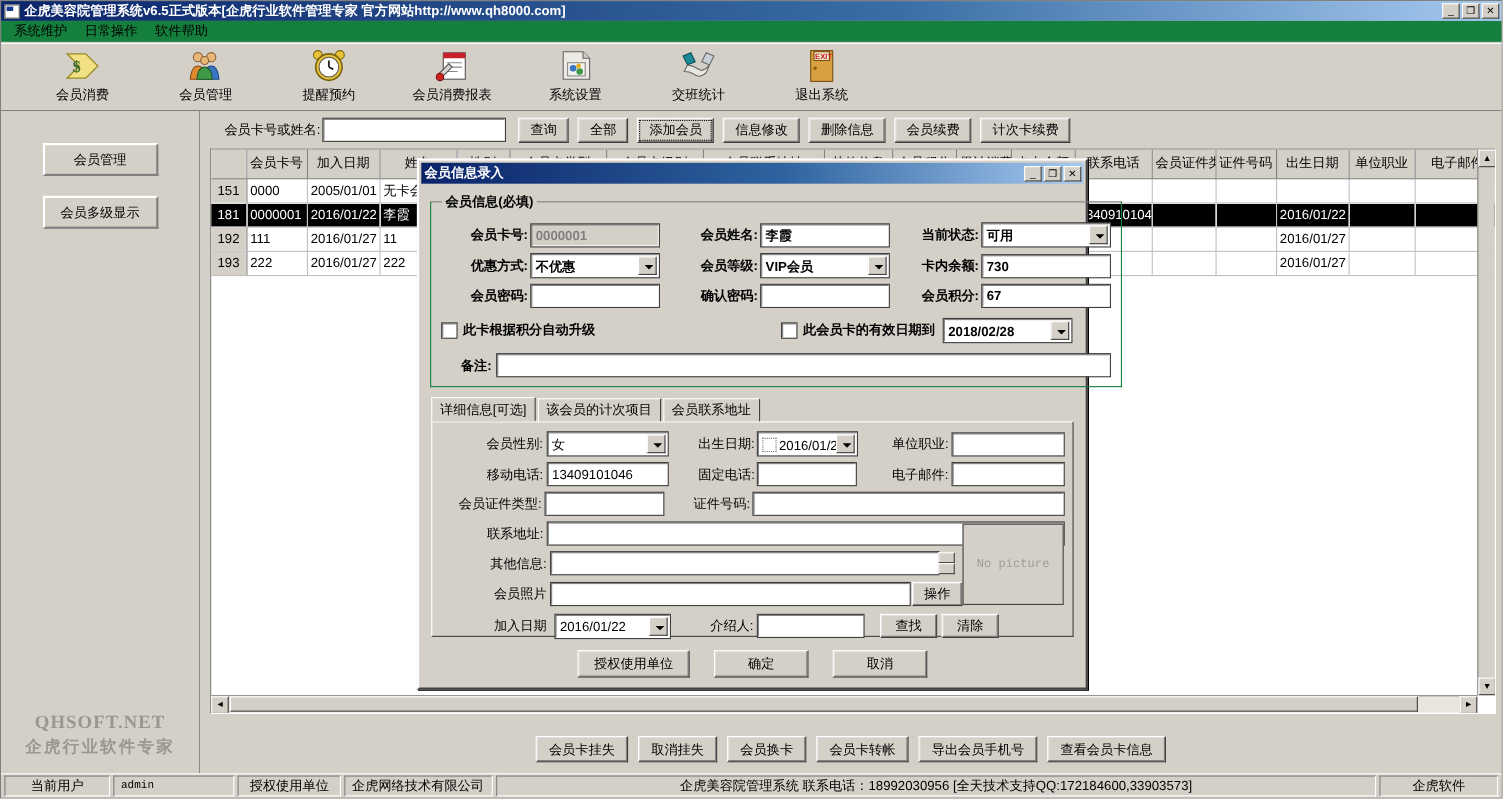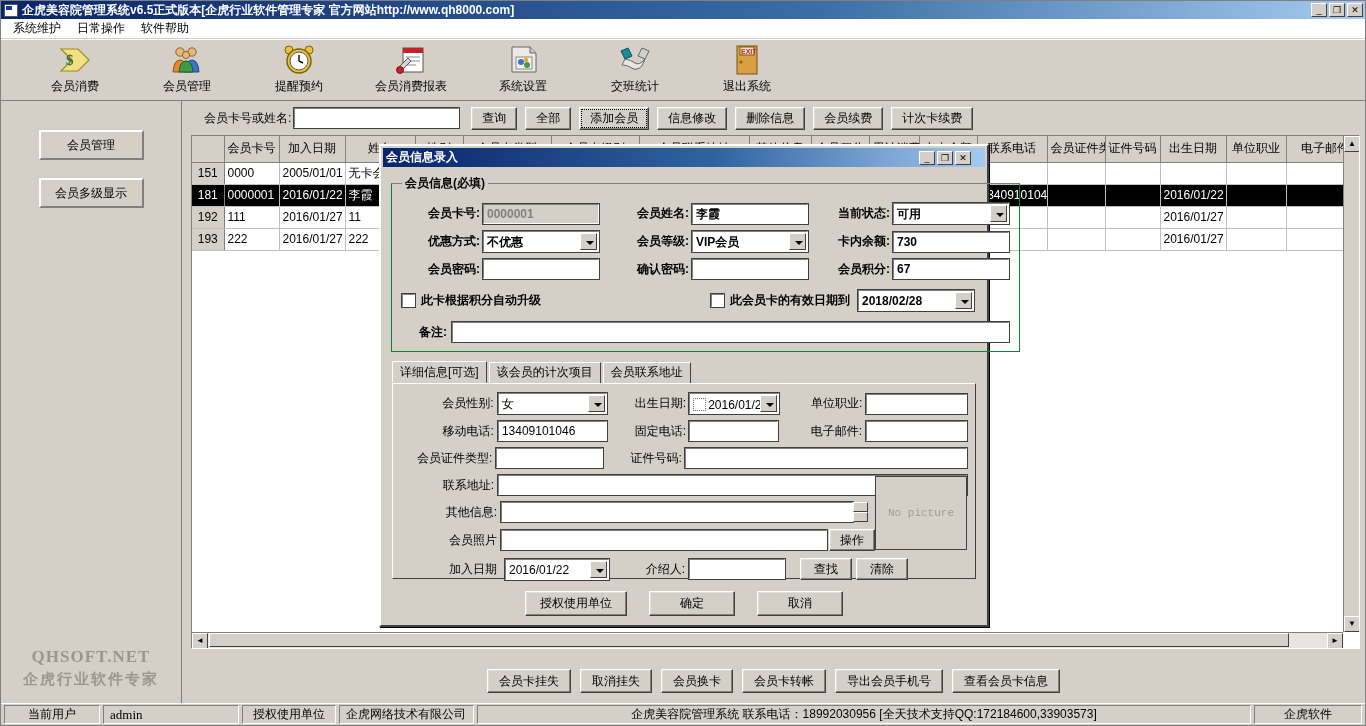--- a/index.html
+++ b/index.html
@@ -45,21 +45,21 @@
     background: #d4d0c8;
     border-top: 1px solid #fff; border-left: 1px solid #fff;
     border-right: 1px solid #404040; border-bottom: 1px solid #404040;
     font-size: 9px; line-height: 12px; text-align: center; color: #000;
     font-family: "Liberation Sans", sans-serif;
   }
 
   
   .menubar {
     height: 20px; display: flex; align-items: center;
-    background: #ffffff; padding-left: 4px;
+    background: #15803d; padding-left: 4px;
     border-bottom: 1px solid #d4d0c8;
   }
   .menubar .mi { padding: 2px 8px; font-size: 12px; color: #000; white-space: nowrap; }
 
   
   .toolbar {
     height: 62px;
     background: #d4d0c8;
     border-top: 1px solid #fff;
     border-bottom: 1px solid #808080;
@@ -191,39 +191,39 @@
     border-top: 1px solid #fff;
   }
   .sbcell {
     height: 19px; line-height: 17px;
     background: #d4d0c8;
     border-top: 1px solid #808080; border-left: 1px solid #808080;
     border-right: 1px solid #fff; border-bottom: 1px solid #fff;
     font-size: 12px; padding: 0 6px; white-space: nowrap;
   }
   .sbcell.c1 { width: 96px; text-align: center; }
-  .sbcell.c2 { width: 136px; font-family: Liberation Serif, serif; font-size: 13px;}
+  .sbcell.c2 { width: 110px; font-family: Liberation Mono, monospace; font-size: 10px;}
   .sbcell.c3 { width: 94px; text-align: center; }
   .sbcell.c4 { width: 135px; }
   .sbcell.grow { flex: 1 1 auto; text-align: center; }
   .sbcell.last { width: 108px; text-align: center; }
 
   
   .dialog {
     position: absolute; left: 378px; top: 143px;
     width: 610px; height: 483px;
     background: #d4d0c8;
     border-top: 2px solid #fff; border-left: 2px solid #fff;
     border-right: 2px solid #404040; border-bottom: 2px solid #404040;
     box-shadow: 1px 1px 0 #000;
   }
   .dlg-tb {
     height: 19px; margin: 2px 2px 0 2px;
     background: linear-gradient(to right, #0a246a 0%, #2f63a0 55%, #a6caf0 100%);
-    display: flex; align-items: center; color: #fff; padding: 0 14px 0 3px; justify-content: center;
+    display: flex; align-items: center; color: #fff; padding: 0 2px 0 3px; justify-content: center;
   }
   .dlg-tb .tb-title { font-weight: bold; font-size: 12px; flex: 1 1 auto; }
   .dlg-body { padding: 5px 8px 0 8px; }
   fieldset.grp {
     border: 1px solid #15803d; border-top-color:#808080;
     margin: 3px 2px 0 2px; padding: 4px 10px 9px 10px;
     position: relative;
     font-weight: bold;
   }
   fieldset.grp > legend { font-size: 12px; padding: 0 3px; }

